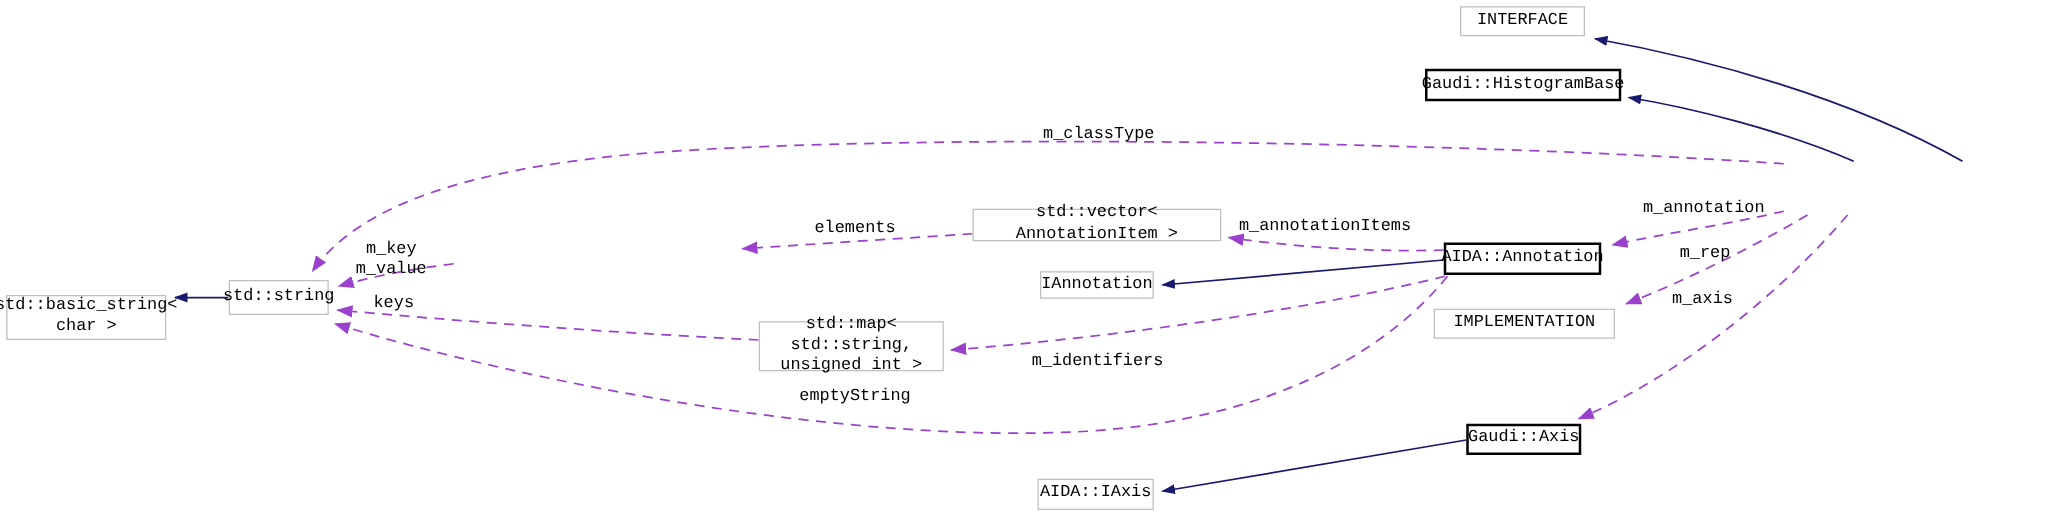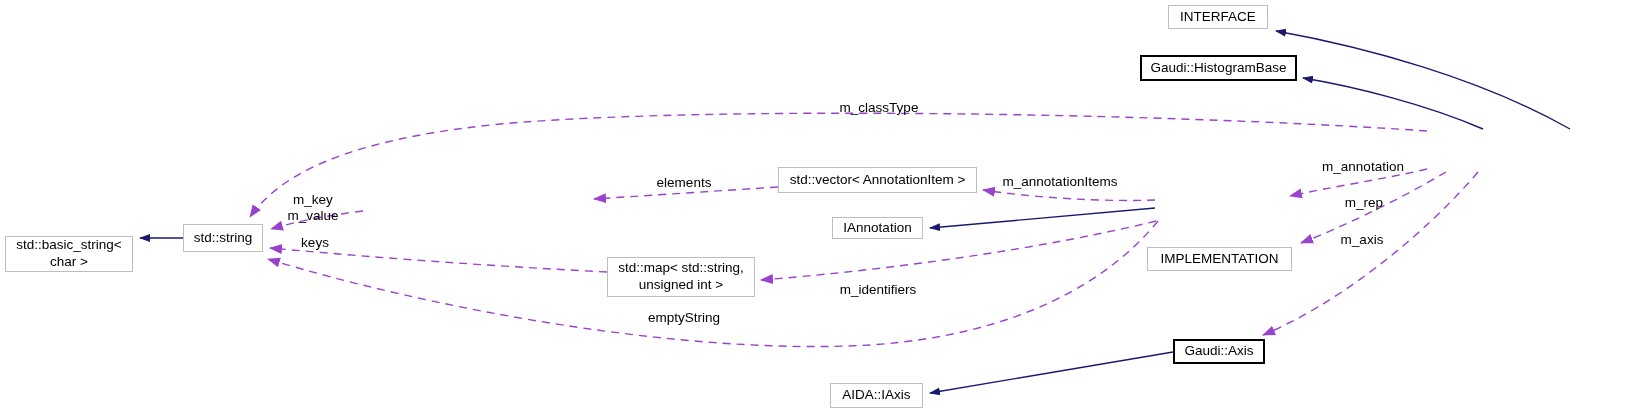--- a/index.html
+++ b/index.html
@@ -1,21 +1,21 @@
 <!DOCTYPE html>
 <html><head>
 <meta charset="utf-8">
 <style>
   html,body { margin:0; padding:0; background:#ffffff; }
   #canvas {
     position: relative;
     width: 1651px;
     height: 415px;
     background: #ffffff;
-    font-family: Liberation Sans, sans-serif;
+    font-family: Liberation Mono, monospace;
     overflow: hidden;
     border-radius: 30px;
   }
   #edges {
     position: absolute;
     left: 0; top: 0;
     width: 1651px; height: 415px;
     pointer-events: none;
   }
   .node {
@@ -84,20 +84,21 @@
     <path class="usage" d="M 607,272 C 490,266 380,258 270,248" marker-end="url(#arrow-purple)"></path>
     <path class="usage" d="M 1156,221 C 1050,247 900,269 761,280" marker-end="url(#arrow-purple)"></path>
     <path class="usage" d="M 1158,221 C 1110,280 1020,335 870,345 C 680,356 420,306 268,259" marker-end="url(#arrow-purple)"></path>
   </svg>
 
   <div class="node" style="left:1168px; top:5px; width:100px; height:24px;">INTERFACE</div>
 
   <div class="node documented" style="left:1140px; top:55px; width:157px; height:26px;">Gaudi::HistogramBase</div>
 
 
+  <div class="node documented" style="left:1155px; top:194px; width:126px; height:26px;">AIDA::Annotation</div>
 
   <div class="node" style="left:1147px; top:247px; width:145px; height:24px;">IMPLEMENTATION</div>
 
   <div class="node" style="left:778px; top:167px; width:199px; height:26px;">std::vector&lt; AnnotationItem &gt;</div>
 
   <div class="node" style="left:832px; top:217px; width:91px; height:22px;">IAnnotation</div>
 
 
   <div class="node" style="left:183px; top:224px; width:80px; height:28px;">std::string</div>
 

